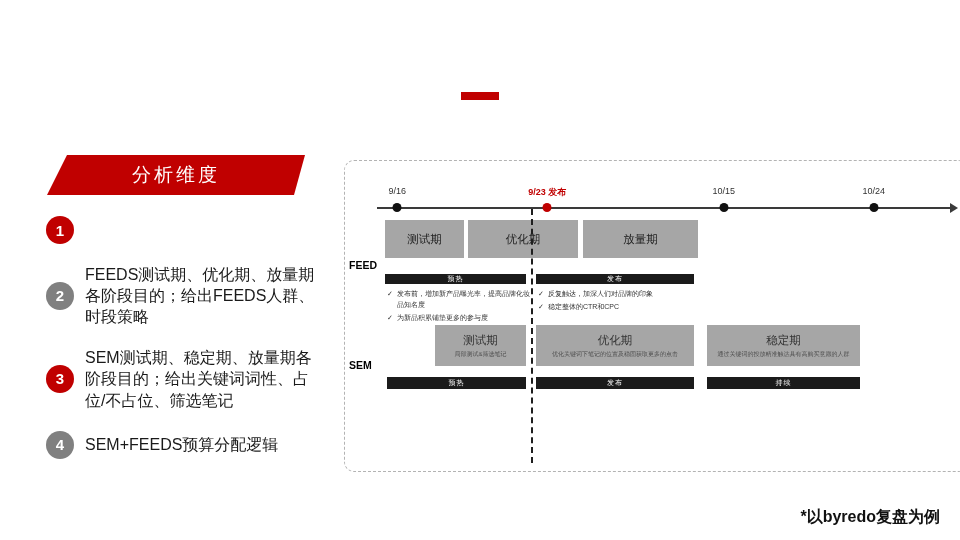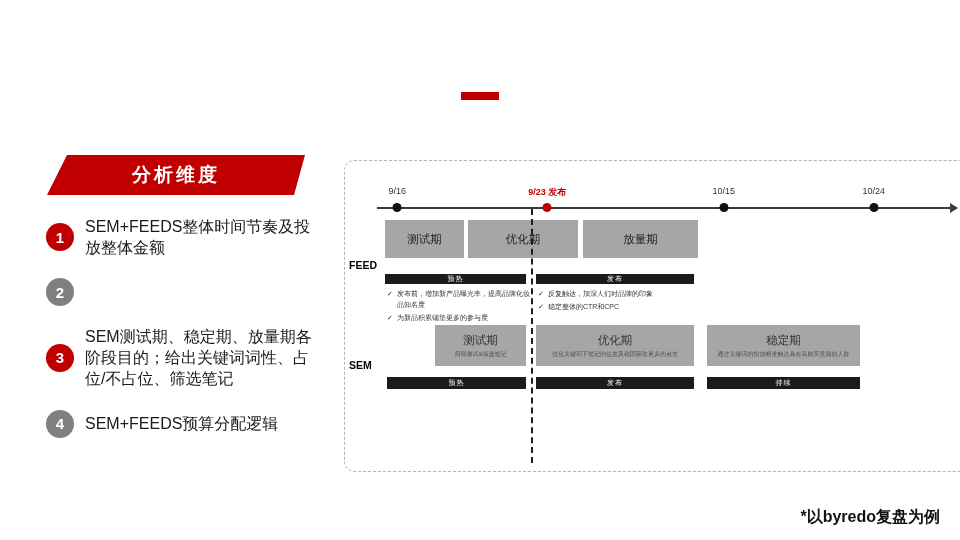--- a/index.html
+++ b/index.html
@@ -9,21 +9,21 @@
 
   
   .title { position:absolute; top:44px; left:0; right:0; text-align:center;
            font-size:31px; font-weight:700; color:#262626; letter-spacing:1px; }
   .title-dash { position:absolute; top:92px; left:461px; width:38px; height:8px; background:#C00000; }
 
   
   .ribbon { position:absolute; left:47px; top:155px; width:258px; height:40px; background:#C00000;
             clip-path:polygon(20px 0, 100% 0, calc(100% - 11px) 100%, 0 100%);
             display:flex; align-items:center; justify-content:center; }
-  .ribbon span { color:#fff; font-size:19px; font-weight:700; letter-spacing:3px; }
+  .ribbon span { color:#fff; font-size:19px; font-weight:400; letter-spacing:3px; }
 
   
   .dim-list { position:absolute; left:46px; top:216px; width:270px;
               display:flex; flex-direction:column; gap:20px; }
   .dim-item { display:flex; align-items:center; gap:11px; }
   .dim-num { width:28px; height:28px; border-radius:50%; flex:0 0 28px;
              color:#fff; font-weight:700; font-size:15px;
              display:flex; align-items:center; justify-content:center; }
   .dim-num.red { background:#C00000; }
   .dim-num.gray { background:#808080; }
@@ -76,24 +76,24 @@
 
   <div class="title-dash"></div>
 
   <div class="ribbon">
     <span>分析维度</span>
   </div>
 
   <div class="dim-list">
     <div class="dim-item">
       <div class="dim-num red">1</div>
-      <div class="dim-text">SEM+FEEDS整体时间节奏及投放整体金额</div>
     </div>
     <div class="dim-item">
       <div class="dim-num gray">2</div>
+      <div class="dim-text">FEEDS测试期、优化期、放量期各阶段目的；给出FEEDS人群、时段策略</div>
     </div>
     <div class="dim-item">
       <div class="dim-num red">3</div>
       <div class="dim-text">SEM测试期、稳定期、放量期各阶段目的；给出关键词词性、占位/不占位、筛选笔记</div>
     </div>
     <div class="dim-item">
       <div class="dim-num gray">4</div>
       <div class="dim-text">SEM+FEEDS预算分配逻辑</div>
     </div>
   </div>

